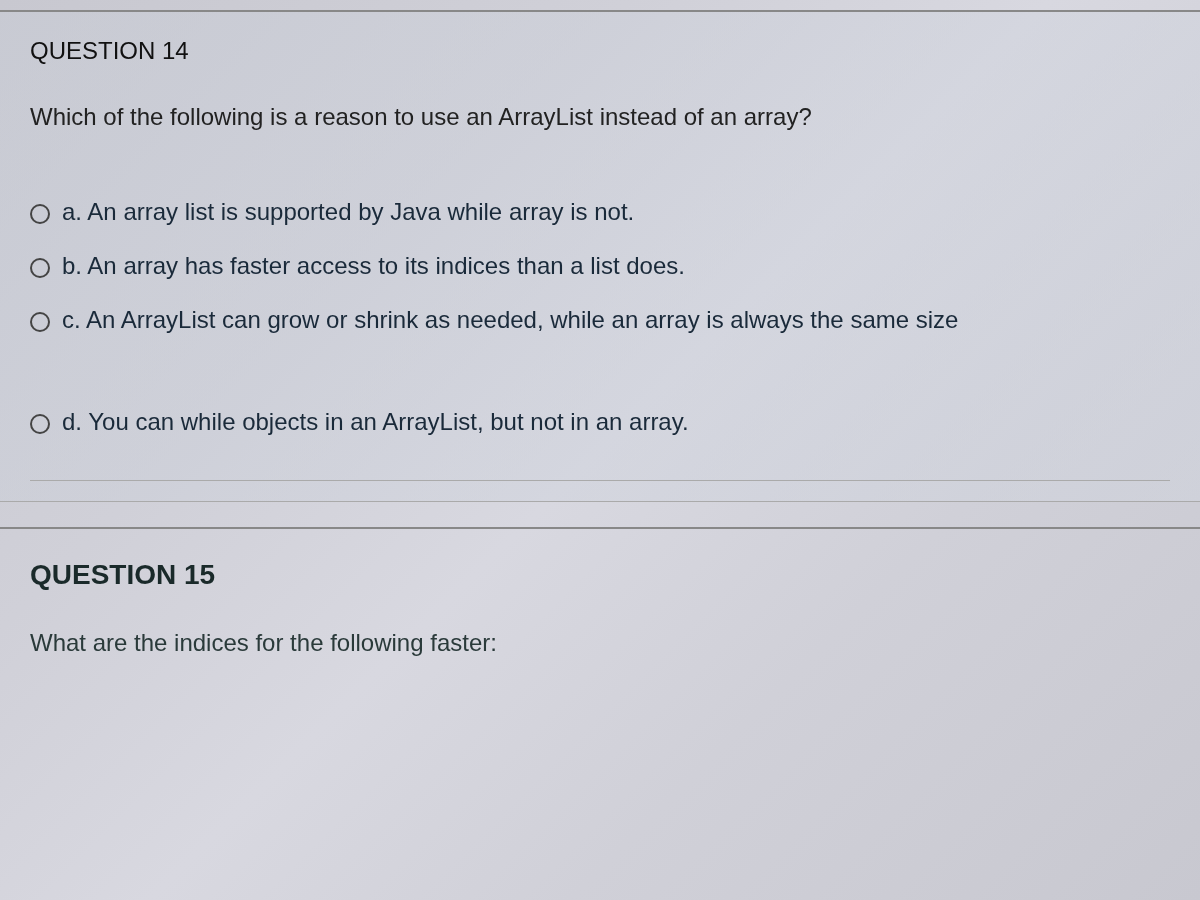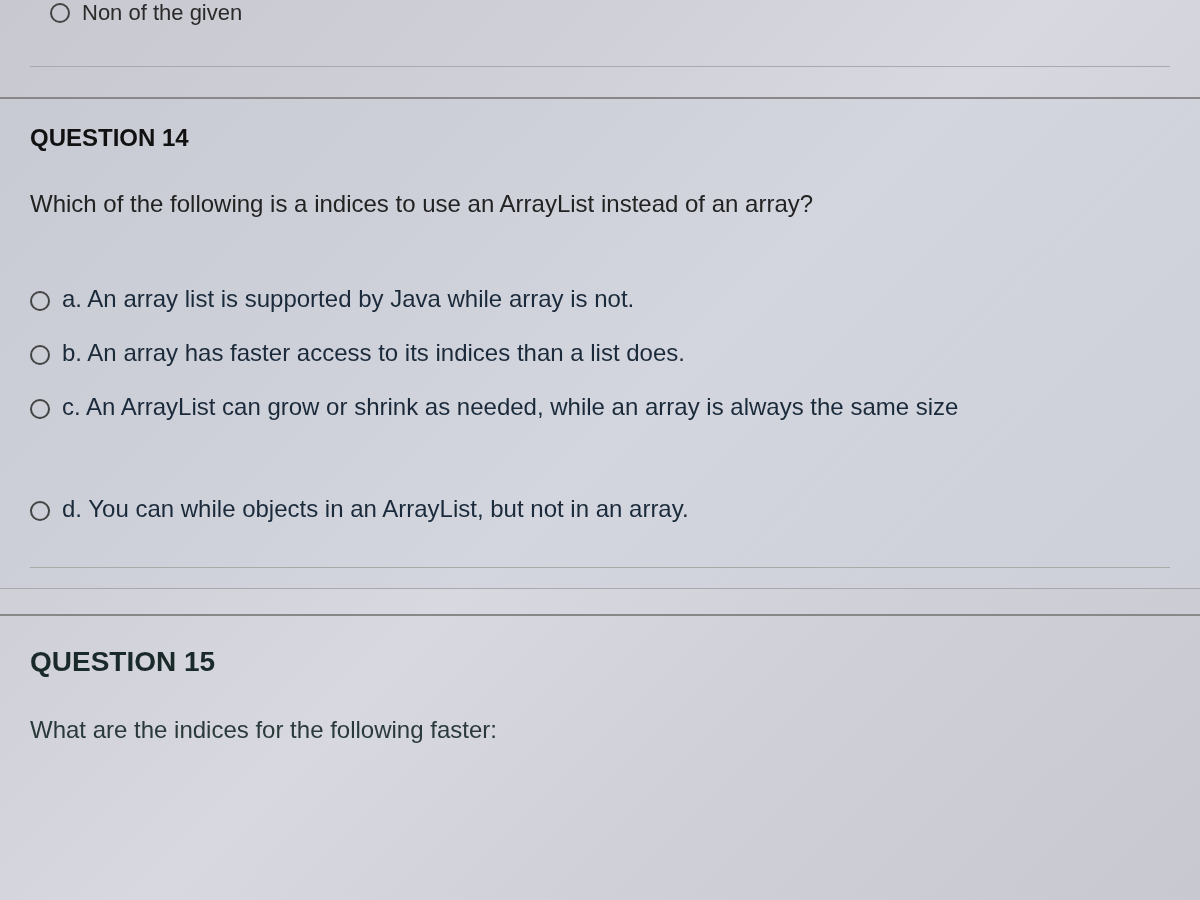--- a/index.html
+++ b/index.html
@@ -49,21 +49,21 @@
     }
     .question-block {
       padding: 25px 30px 10px 30px;
       border-top: 2px solid #888;
       border-bottom: 1px solid #aaa;
       margin-top: 10px;
       background: linear-gradient(135deg, rgba(200,205,215,0.4), rgba(210,215,225,0.4));
     }
     .question-header {
       font-size: 24px;
-      font-weight: bold;
+      font-weight: normal;
       color: #111;
       margin-bottom: 35px;
     }
     .question-prompt {
       font-size: 24px;
       color: #222;
       margin: 0 0 60px 0;
       line-height: 1.4;
     }
     .options {
@@ -105,31 +105,24 @@
       line-height: 1.4;
       white-space: nowrap;
       overflow: hidden;
     }
   </style>
 </head>
 <body>
 
 <div class="page">
 
-  <div class="partial-top">
-    <div class="partial-option">
-      <span class="radio"></span>
-      <span class="partial-text">Non of the given</span>
-    </div>
-    <hr class="sep-thin">
-  </div>
 
   <div class="question-block">
     <div class="question-header">QUESTION 14</div>
-    <div class="question-prompt">Which of the following is a indices to use an ArrayList instead of an array?</div>
+    <div class="question-prompt">Which of the following is a reason to use an ArrayList instead of an array?</div>
 
     <div class="options">
       <div class="option">
         <span class="radio"></span>
         <span class="option-text">
           <span>a.</span>
           <span>An array list is supported by Java while array is not.</span>
         </span>
       </div>
       <div class="option">

